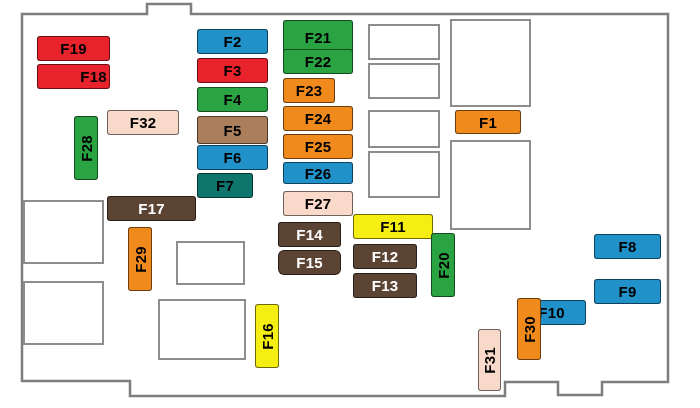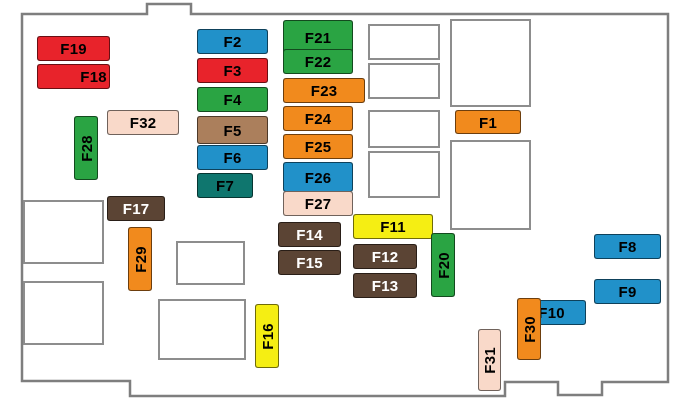--- a/index.html
+++ b/index.html
@@ -102,54 +102,54 @@
       </div>
       <div class="fuse" style="left: 197px; top: 173px; width: 56px; height: 25px; background: #0f766e;">
         <span>F7</span>
       </div>
       <div class="fuse" style="left: 283px; top: 20px; width: 70px; height: 35px; background: rgb(42, 164, 67);">
         <span>F21</span>
       </div>
       <div class="fuse" style="left: 283px; top: 49px; width: 70px; height: 25px; background: rgb(42, 164, 67);">
         <span>F22</span>
       </div>
-      <div class="fuse" style="left: 283px; top: 78px; width: 82px; height: 25px; background: rgb(241, 138, 29);">
+      <div class="fuse" style="left: 283px; top: 78px; width: 52px; height: 25px; background: rgb(241, 138, 29);">
         <span>F23</span>
       </div>
       <div class="fuse" style="left: 283px; top: 106px; width: 70px; height: 25px; background: rgb(241, 138, 29);">
         <span>F24</span>
       </div>
       <div class="fuse" style="left: 283px; top: 134px; width: 70px; height: 25px; background: rgb(241, 138, 29);">
         <span>F25</span>
       </div>
-      <div class="fuse" style="left: 283px; top: 162px; width: 70px; height: 30px; background: rgb(33, 145, 201);">
+      <div class="fuse" style="left: 283px; top: 162px; width: 70px; height: 22px; background: rgb(33, 145, 201);">
         <span>F26</span>
       </div>
       <div class="fuse" style="left: 283px; top: 191px; width: 70px; height: 25px; background: rgb(249, 217, 201);">
         <span>F27</span>
       </div>
       <div class="fuse" style="left: 353px; top: 214px; width: 80px; height: 25px; background: rgb(245, 238, 19);">
         <span>F11</span>
       </div>
       <div class="fuse light" style="left: 278px; top: 222px; width: 63px; height: 25px; background: rgb(91, 68, 52);">
         <span>F14</span>
       </div>
-      <div class="fuse light" style="left: 278px; top: 250px; width: 63px; height: 25px; background: rgb(91, 68, 52);">
+      <div class="fuse light" style="left: 278px; top: 250px; width: 63px; height: 25px; background: rgb(91, 68, 52); border-radius: 6px;">
         <span>F15</span>
       </div>
       <div class="fuse light" style="left: 353px; top: 244px; width: 64px; height: 25px; background: rgb(91, 68, 52);">
         <span>F12</span>
       </div>
       <div class="fuse light" style="left: 353px; top: 273px; width: 64px; height: 25px; background: rgb(91, 68, 52);">
         <span>F13</span>
       </div>
       <div class="fuse vertical" style="left: 431px; top: 233px; width: 24px; height: 64px; background: rgb(42, 164, 67);">
         <span>F20</span>
       </div>
-      <div class="fuse light" style="left: 107px; top: 196px; width: 58px; height: 25px; background: rgb(91, 68, 52);">
+      <div class="fuse light" style="left: 107px; top: 196px; width: 89px; height: 25px; background: rgb(91, 68, 52);">
         <span>F17</span>
       </div>
       <div class="fuse vertical" style="left: 128px; top: 227px; width: 24px; height: 64px; background: rgb(241, 138, 29);">
         <span>F29</span>
       </div>
       <div class="fuse vertical" style="left: 255px; top: 304px; width: 24px; height: 64px; background: rgb(245, 238, 19);">
         <span>F16</span>
       </div>
       <div class="fuse" style="left: 455px; top: 110px; width: 66px; height: 24px; background: rgb(241, 138, 29);">
         <span>F1</span>

